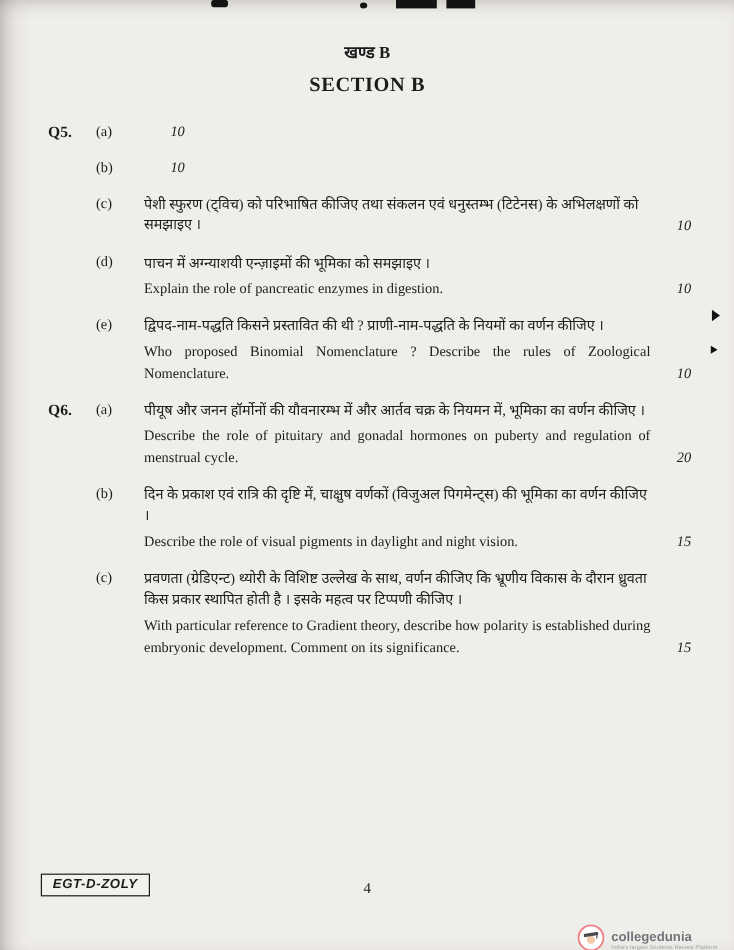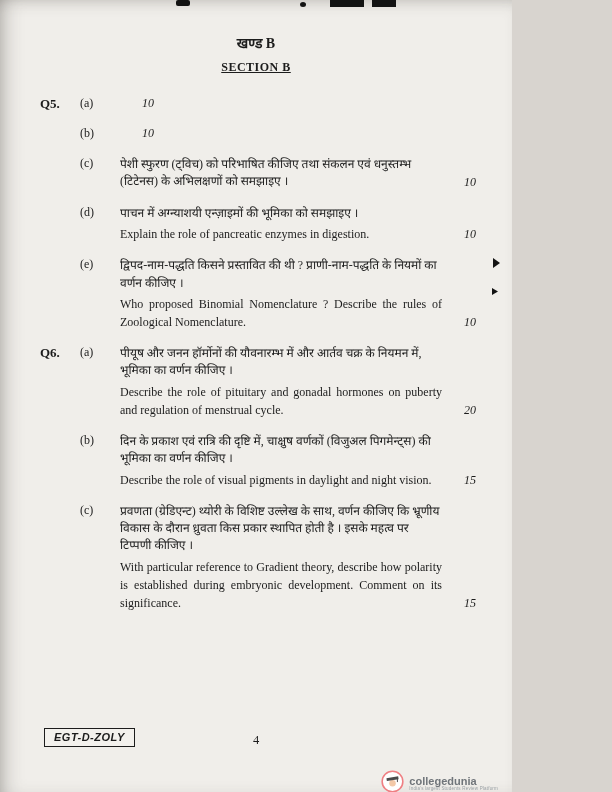--- a/index.html
+++ b/index.html
@@ -6,53 +6,53 @@
   html, body { margin: 0; padding: 0; }
   body {
     width: 612px; height: 792px;
     background: #d8d4cf;
     font-family: "Liberation Serif", "DejaVu Serif", serif;
     color: #1c1c1c;
     overflow: hidden;
   }
   .page {
     position: relative;
-    width: 512px; height: 792px;
+    width: 612px; height: 792px;
     background: #f0eeea;
     box-shadow: inset 14px 0 22px -14px rgba(60,55,50,.45),
                 inset 0 10px 18px -12px rgba(60,55,50,.30);
     overflow: hidden;
   }
   
   .art { position: absolute; background: #131313; }
   .a1 { left: 176px; top: 0; width: 14px; height: 6px; border-radius: 2px; }
   .a2 { left: 300px; top: 2px; width: 6px; height: 5px; border-radius: 50%; }
   .a3 { left: 330px; top: 0; width: 34px; height: 7px; }
   .a4 { left: 372px; top: 0; width: 24px; height: 7px; }
   .a5 { right: 12px; top: 258px; width: 7px; height: 10px; clip-path: polygon(0 0,100% 50%,0 100%); }
   .a6 { right: 14px; top: 288px; width: 6px; height: 7px; clip-path: polygon(0 0,100% 50%,0 100%); }
 
   .heading { text-align: center; padding-top: 33px; }
   .h-hindi { font-weight: bold; font-size: 14px; }
-  .h-eng   { font-weight: bold; font-size: 12px; margin-top: 8px; letter-spacing: .5px; text-decoration: underline; }
+  .h-eng   { font-weight: bold; font-size: 17px; margin-top: 8px; letter-spacing: .5px; }
 
   .qa { padding: 21px 36px 0 40px; }
   .row { display: flex; margin-bottom: 14px; }
   .qnum  { width: 40px; font-weight: bold; font-size: 13px; flex: 0 0 auto; }
   .plabel{ width: 40px; font-size: 12px; flex: 0 0 auto; }
   .ptext { flex: 1 1 auto; min-width: 0; }
   .hindi   { font-size: 12px; line-height: 1.45; }
   .english { font-size: 12px; line-height: 1.5; text-align: justify; margin-top: 3px; }
   .pmarks  { width: 34px; flex: 0 0 auto; text-align: right; font-style: italic; font-size: 12px;
              align-self: flex-end; padding-bottom: 1px; }
   .q6 { margin-top: 12px; }
 
   .footer-row { position: absolute; left: 0; right: 0; top: 726px; height: 60px; }
   .paper-code {
-    position: absolute; left: 44px; top: 2px;
+    position: absolute; left: 34px; top: 2px;
     border: 1.6px solid #1c1c1c; padding: 2px 9px 3px;
     font-family: "Liberation Sans", sans-serif;
     font-weight: bold; font-style: italic; font-size: 11px; letter-spacing: .5px;
     background: #f3f1ed;
   }
   .page-num { position: absolute; left: 0; right: 0; text-align: center; top: 7px; font-size: 12.5px; }
   .logo { position: absolute; right: 14px; top: 44px; display: flex; align-items: center; gap: 5px; }
   .logo-texts { display: flex; flex-direction: column; line-height: 1.1; }
   .logo-name {
     font-family: "Liberation Sans", sans-serif; font-weight: bold;

